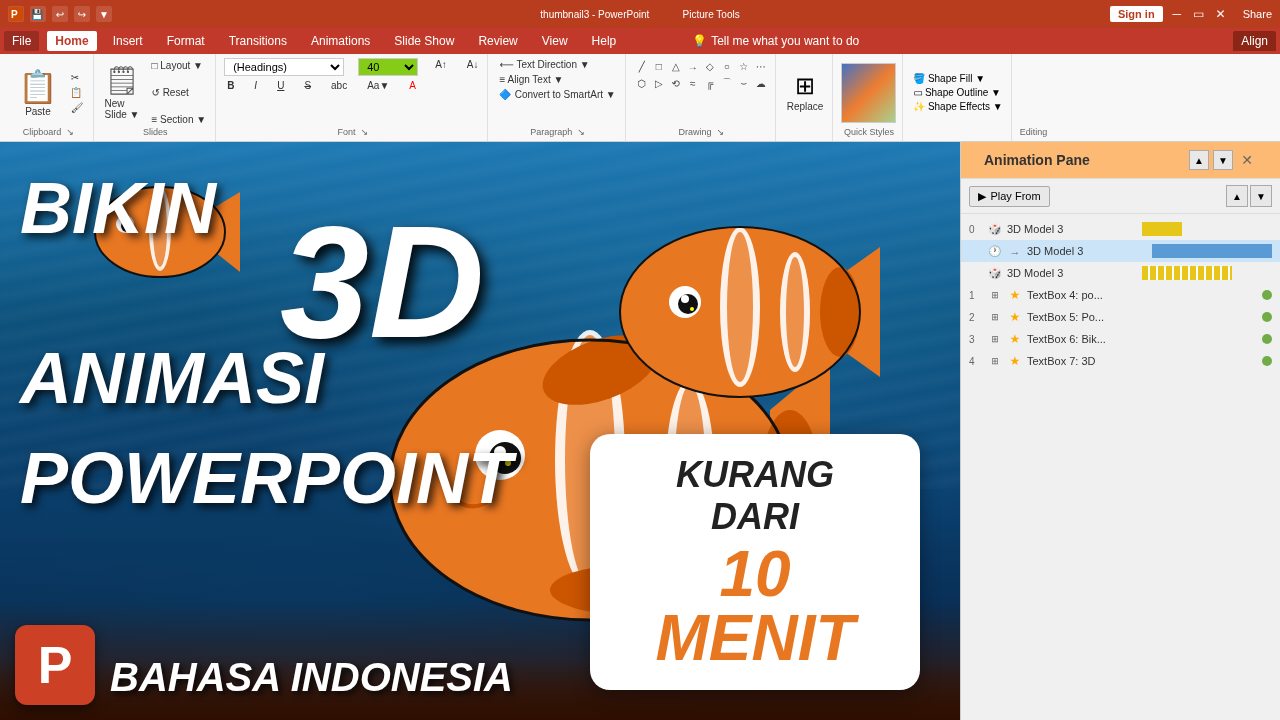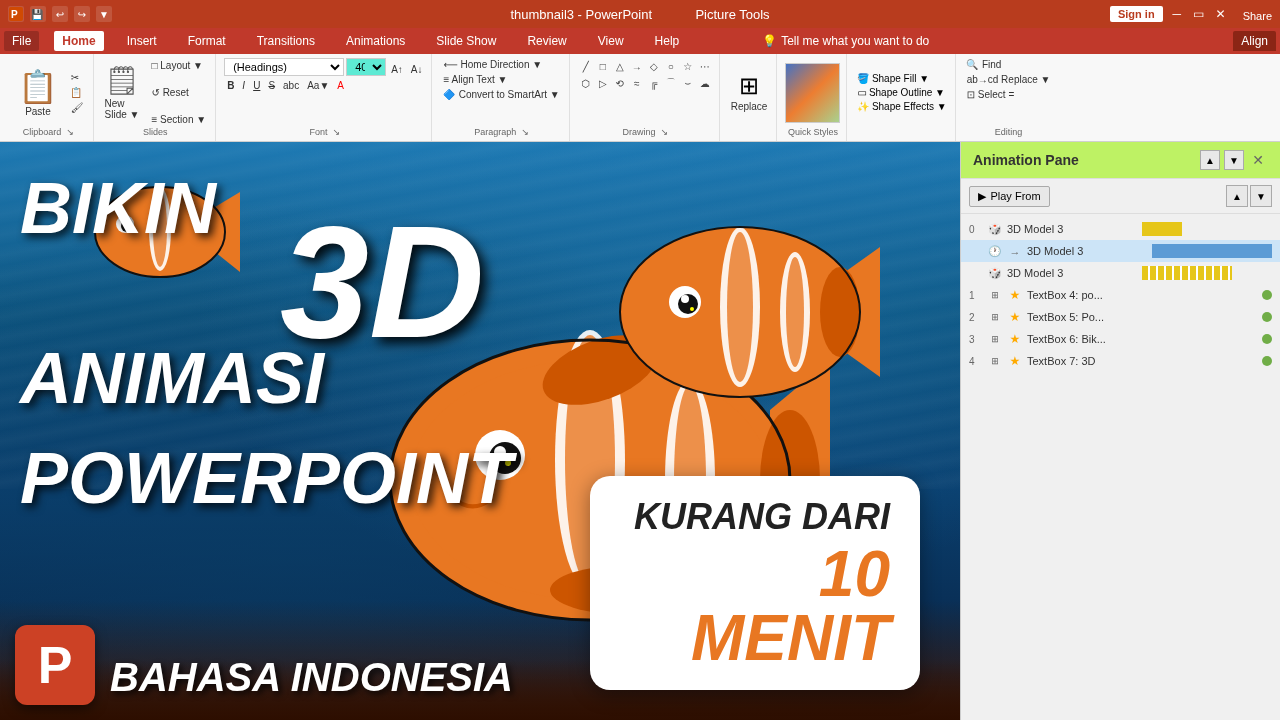--- a/index.html
+++ b/index.html
@@ -9,34 +9,34 @@
     .title-bar {
       height: 28px;
       background: #b83c1e;
       display: flex;
       align-items: center;
       justify-content: space-between;
       padding: 0 8px;
       color: white;
     }
     .title-bar-left { display: flex; align-items: center; gap: 6px; }
-    .title-bar-center { position: absolute; left: 50%; transform: translateX(-50%); color: white; font-size: 13px; }
-    .title-bar-right { display: flex; align-items: flex-end; gap: 6px; margin-left: auto; }
+    .title-bar-center { position: absolute; left: 50%; transform: translateX(-50%); color: white; font-size: 10px; }
+    .title-bar-right { display: flex; align-items: center; gap: 6px; margin-left: auto; }
     .title-icon { width: 16px; height: 16px; background: #fff2; border-radius: 2px; display: flex; align-items: center; justify-content: center; font-size: 10px; cursor: pointer; }
     .window-btn { width: 16px; height: 16px; display: flex; align-items: center; justify-content: center; cursor: pointer; font-size: 12px; color: white; }
     .sign-in-btn { background: #fff; color: #b83c1e; padding: 2px 8px; border-radius: 2px; font-size: 11px; cursor: pointer; font-weight: 600; }
 
     
     .menu-bar {
       height: 26px;
       background: #c0392b;
       display: flex;
       align-items: center;
       padding: 0 4px;
-      gap: 15px;
+      gap: 8px;
     }
     .menu-item {
       color: white;
       padding: 3px 8px;
       font-size: 12px;
       cursor: pointer;
       border-radius: 2px;
     }
     .menu-item.active-tab { background: white; color: #c0392b; font-weight: 600; }
     .menu-item.format-tab { background: #8b2515; color: white; border-radius: 2px 2px 0 0; }
@@ -90,37 +90,37 @@
       display: flex;
       flex-direction: column;
       align-items: center;
       padding: 4px 8px;
       cursor: pointer;
       border-radius: 2px;
     }
     .paste-icon { font-size: 32px; color: #cc4125; }
     .font-row {
       display: flex;
-      align-items: flex-end;
-      gap: 2px;
+      align-items: flex-start;
+      gap: 14px;
     }
     .font-selector {
       border: 1px solid #ccc;
       padding: 1px 4px;
       font-size: 11px;
       width: 120px;
       background: white;
       cursor: pointer;
     }
     .size-selector {
       border: 1px solid #ccc;
       padding: 1px 4px;
       font-size: 11px;
-      width: 40px;
-      background: #5eead4;
+      width: 60px;
+      background: #84cc16;
       cursor: pointer;
     }
 
     
     .shapes-grid {
       display: grid;
       grid-template-columns: repeat(8, 16px);
       gap: 1px;
     }
     .shape-item {
@@ -255,23 +255,23 @@
       box-shadow: 0 4px 12px rgba(0,0,0,0.5);
     }
 
     
     .kurang-box {
       position: absolute;
       bottom: 30px;
       right: 40px;
       background: white;
       border-radius: 20px;
-      padding: 20px 30px;
+      padding: 20px 46px;
       z-index: 15;
-      text-align: right;
+      text-align: center;
       box-shadow: 0 4px 20px rgba(0,0,0,0.4);
       width: 330px;
     }
     .kurang-text {
       font-size: 36px;
       font-weight: 900;
       color: #222;
       text-transform: uppercase;
       font-style: italic;
       display: block;
@@ -311,22 +311,22 @@
     
     .animation-pane {
       width: 320px;
       background: #f0f0f0;
       border-left: 1px solid #ccc;
       display: flex;
       flex-direction: column;
       position: relative;
     }
     .anim-pane-header {
-      background: #bef264;
-      padding: 8px 12px;
+      background: #fdba74;
+      padding: 8px 23px;
       display: flex;
       align-items: center;
       justify-content: space-between;
       border-bottom: 1px solid #ddd;
     }
     .anim-pane-title {
       font-size: 14px;
       font-weight: 600;
       color: #333;
     }
@@ -578,21 +578,21 @@
         <div class="ribbon-btn-sm">abc</div>
         <div class="ribbon-btn-sm">Aa▼</div>
         <div class="ribbon-btn-sm" style="color:red">A</div>
       </div>
     </div>
     <div class="ribbon-group-label">Font &nbsp;↘</div>
   </div>
 
   <div class="ribbon-group" style="min-width:130px">
     <div class="ribbon-group-content" style="flex-direction:column;gap:2px;align-items:flex-start">
-      <div class="ribbon-btn-sm">⟵ Home Direction ▼</div>
+      <div class="ribbon-btn-sm">⟵ Text Direction ▼</div>
       <div class="ribbon-btn-sm">≡ Align Text ▼</div>
       <div class="ribbon-btn-sm">🔷 Convert to SmartArt ▼</div>
     </div>
     <div class="ribbon-group-label">Paragraph &nbsp;↘</div>
   </div>
 
   <div class="ribbon-group" style="min-width:120px">
     <div class="ribbon-group-content" style="flex-direction:column">
       <div class="shapes-grid">
         <div class="shape-item">╱</div>
@@ -647,25 +647,20 @@
         <div class="shape-prop-item">
           <span>✨</span>
           <span>Shape Effects ▼</span>
         </div>
       </div>
     </div>
     <div class="ribbon-group-label">&nbsp;</div>
   </div>
 
   <div class="ribbon-group" style="border-right:none">
-    <div class="ribbon-group-content" style="flex-direction:column;gap:2px;align-items:flex-start">
-      <div class="ribbon-btn-sm">🔍 Find</div>
-      <div class="ribbon-btn-sm">ab→cd Replace ▼</div>
-      <div class="ribbon-btn-sm">⊡ Select =</div>
-    </div>
     <div class="ribbon-group-label">Editing</div>
   </div>
 </div>
 
 <div class="main-area">
 
   <div class="slide-canvas">
     <div class="slide-content">
 
       <div class="underwater-bg"></div>

